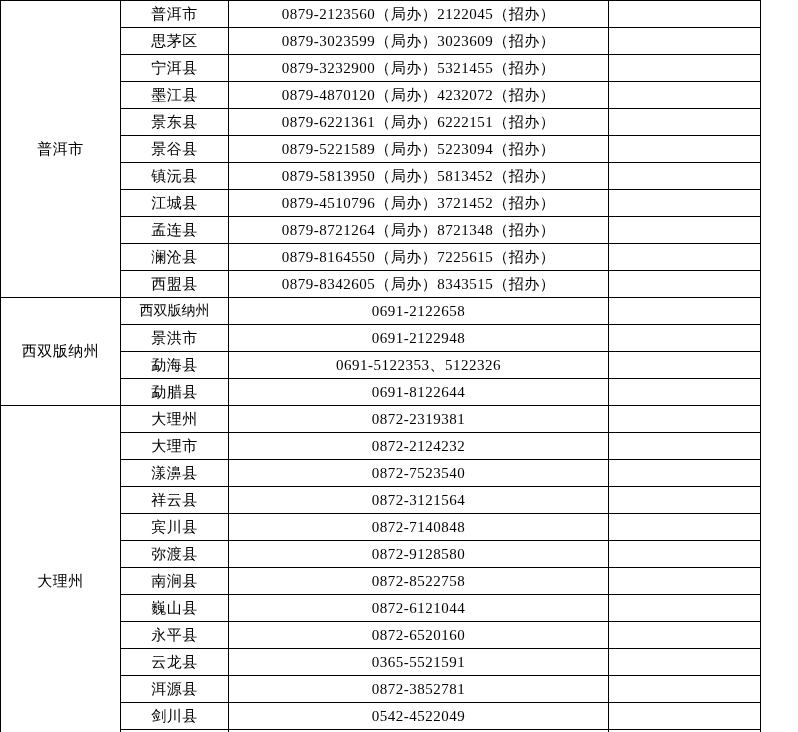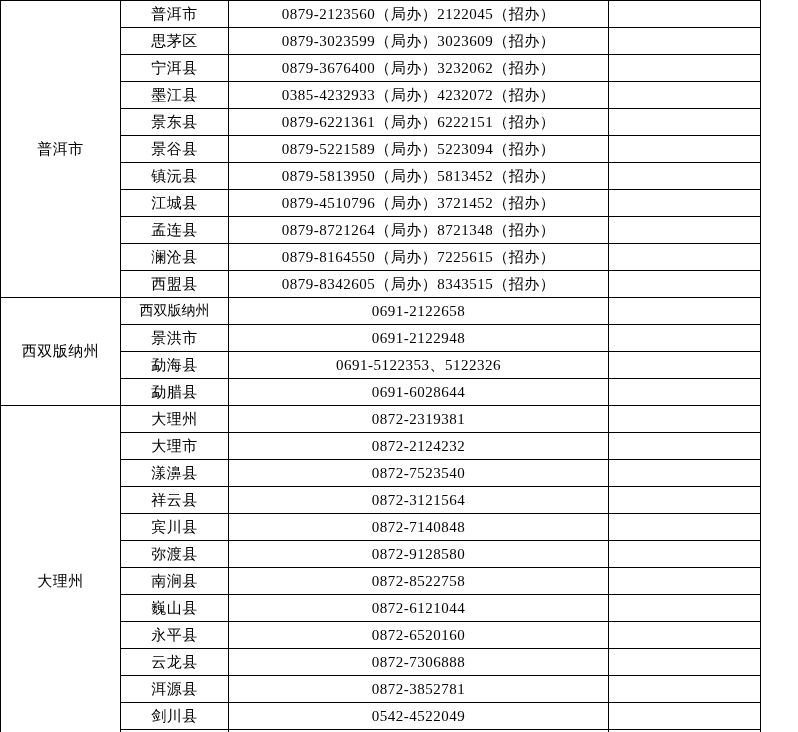--- a/index.html
+++ b/index.html
@@ -82,26 +82,26 @@
         <td class="phone-cell">0879-2123560（局办）2122045（招办）</td>
         <td class="blank-cell"></td>
       </tr>
       <tr>
         <td class="city-cell">思茅区</td>
         <td class="phone-cell">0879-3023599（局办）3023609（招办）</td>
         <td class="blank-cell"></td>
       </tr>
       <tr>
         <td class="city-cell">宁洱县</td>
-        <td class="phone-cell">0879-3676400（局办）3232062（招办）</td>
+        <td class="phone-cell">0879-3232900（局办）5321455（招办）</td>
         <td class="blank-cell"></td>
       </tr>
       <tr>
         <td class="city-cell">墨江县</td>
-        <td class="phone-cell">0385-4232933（局办）4232072（招办）</td>
+        <td class="phone-cell">0879-4870120（局办）4232072（招办）</td>
         <td class="blank-cell"></td>
       </tr>
       <tr>
         <td class="city-cell">景东县</td>
         <td class="phone-cell">0879-6221361（局办）6222151（招办）</td>
         <td class="blank-cell"></td>
       </tr>
       <tr>
         <td class="city-cell">景谷县</td>
         <td class="phone-cell">0879-5221589（局办）5223094（招办）</td>
@@ -144,21 +144,21 @@
         <td class="phone-cell">0691-2122948</td>
         <td class="blank-cell"></td>
       </tr>
       <tr>
         <td class="city-cell">勐海县</td>
         <td class="phone-cell">0691-5122353、5122326</td>
         <td class="blank-cell"></td>
       </tr>
       <tr>
         <td class="city-cell">勐腊县</td>
-        <td class="phone-cell">0691-6028644</td>
+        <td class="phone-cell">0691-8122644</td>
         <td class="blank-cell"></td>
       </tr>
 
       <tr>
         <td class="region-cell" rowspan="13">大理州</td>
         <td class="city-cell">大理州</td>
         <td class="phone-cell">0872-2319381</td>
         <td class="blank-cell"></td>
       </tr>
       <tr>
@@ -196,21 +196,21 @@
         <td class="phone-cell">0872-6121044</td>
         <td class="blank-cell"></td>
       </tr>
       <tr>
         <td class="city-cell">永平县</td>
         <td class="phone-cell">0872-6520160</td>
         <td class="blank-cell"></td>
       </tr>
       <tr>
         <td class="city-cell">云龙县</td>
-        <td class="phone-cell">0872-7306888</td>
+        <td class="phone-cell">0365-5521591</td>
         <td class="blank-cell"></td>
       </tr>
       <tr>
         <td class="city-cell">洱源县</td>
         <td class="phone-cell">0872-3852781</td>
         <td class="blank-cell"></td>
       </tr>
       <tr>
         <td class="city-cell">剑川县</td>
         <td class="phone-cell">0542-4522049</td>

